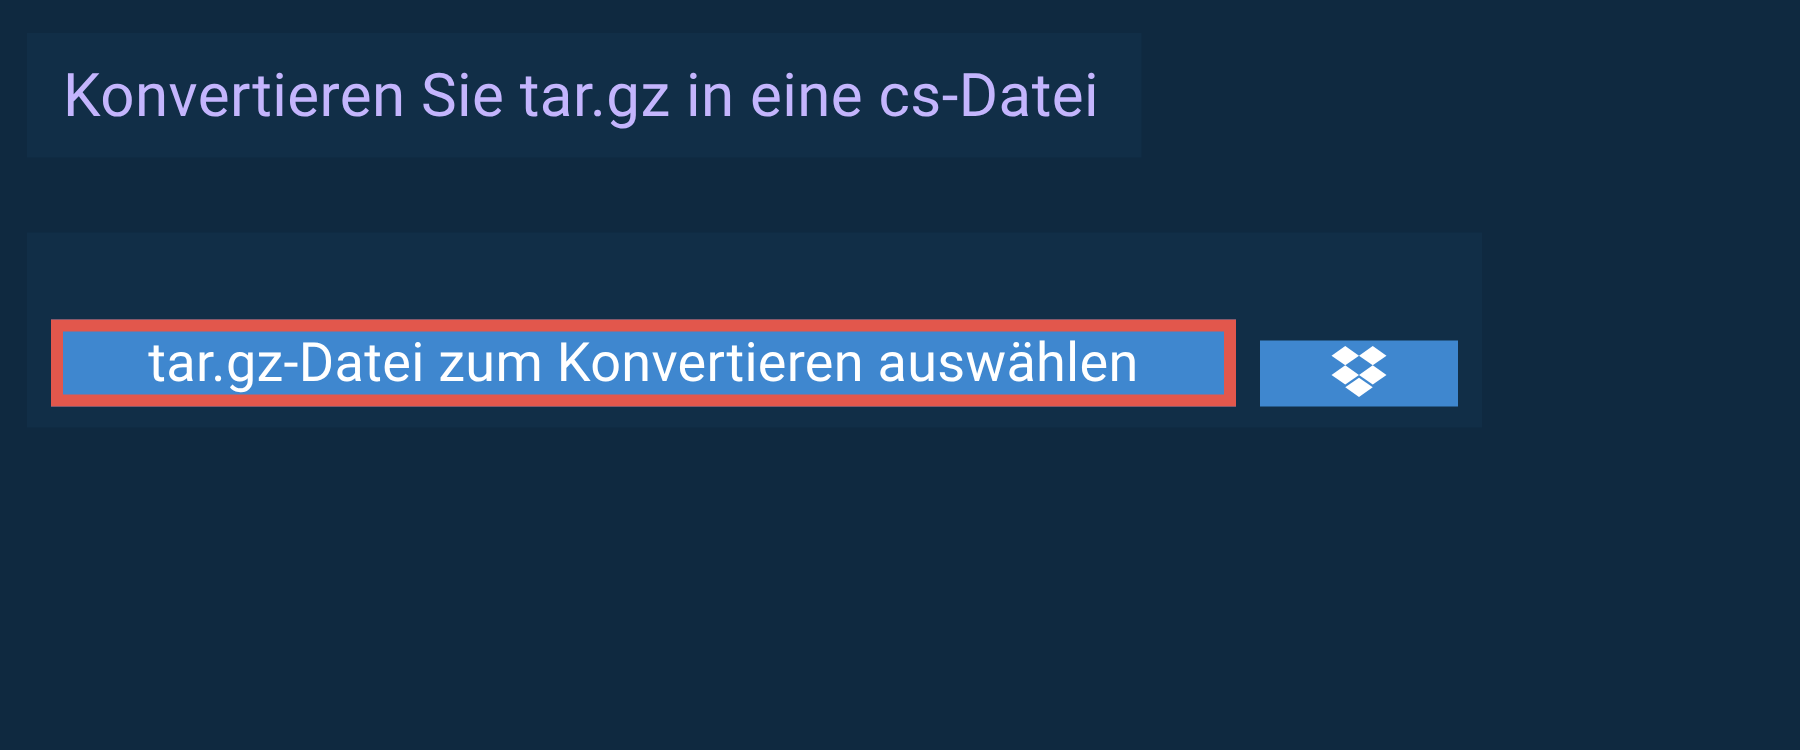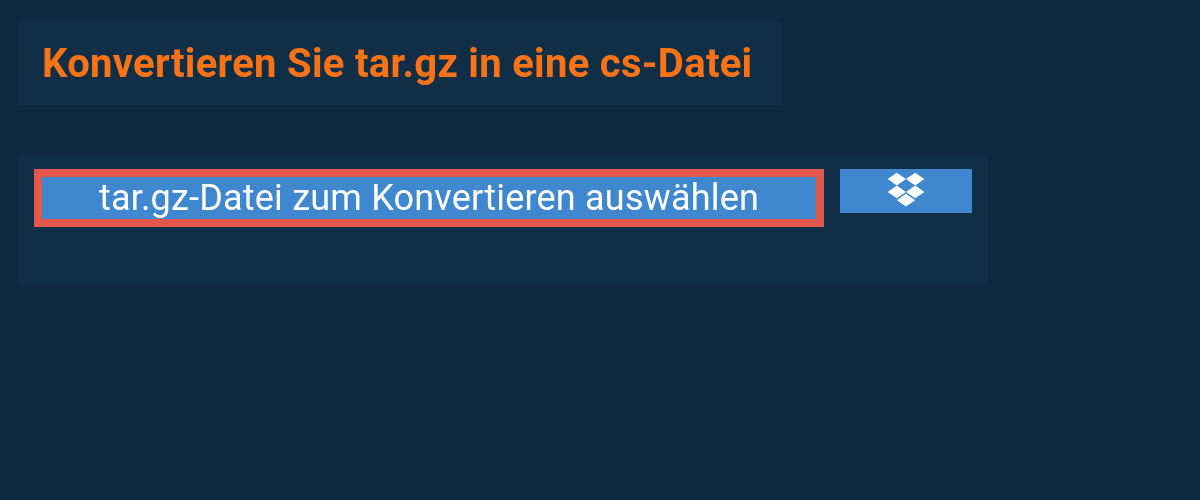--- a/index.html
+++ b/index.html
@@ -18,37 +18,37 @@
       position: absolute;
       top: 22px;
       left: 18px;
       background: #112e47;
     }
     .title-bar {
       padding: 18px 28px 18px 24px;
       display: inline-block;
     }
     .title {
-      color: #f97316;
+      color: #c4b5fd;
       font-size: 40px;
-      font-weight: 700;
+      font-weight: 400;
       letter-spacing: 0.3px;
       white-space: nowrap;
     }
     .button-row {
       position: absolute;
       top: 155px;
       left: 18px;
       width: 970px;
       height: 130px;
       background: #112e47;
       padding: 14px 16px;
       display: flex;
       gap: 16px;
-      align-items: flex-start;
+      align-items: flex-end;
     }
     .select-button {
       flex: 0 0 790px;
       background: #3f87cf;
       border: 8px solid #e2574c;
       display: flex;
       align-items: center;
       justify-content: center;
       cursor: pointer;
     }

